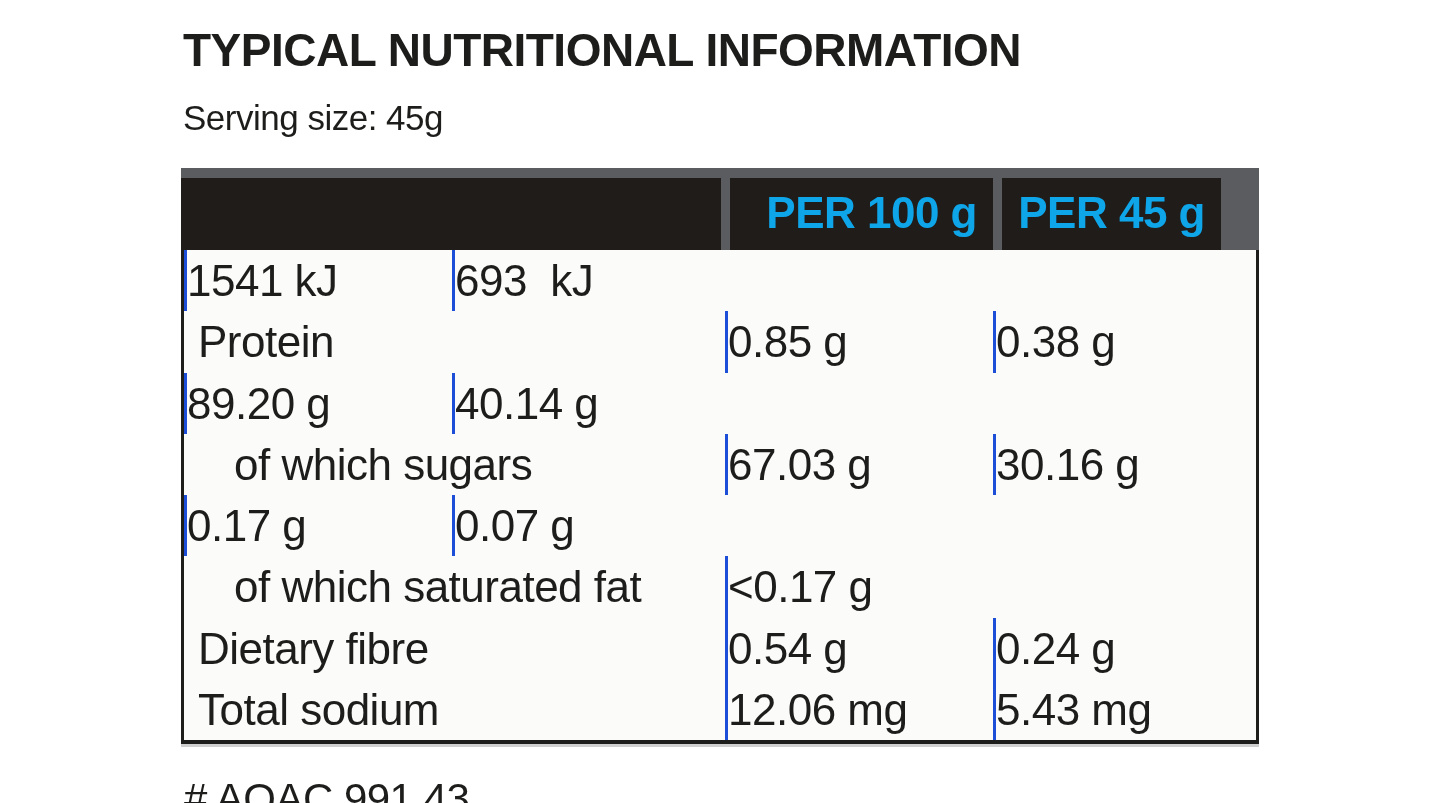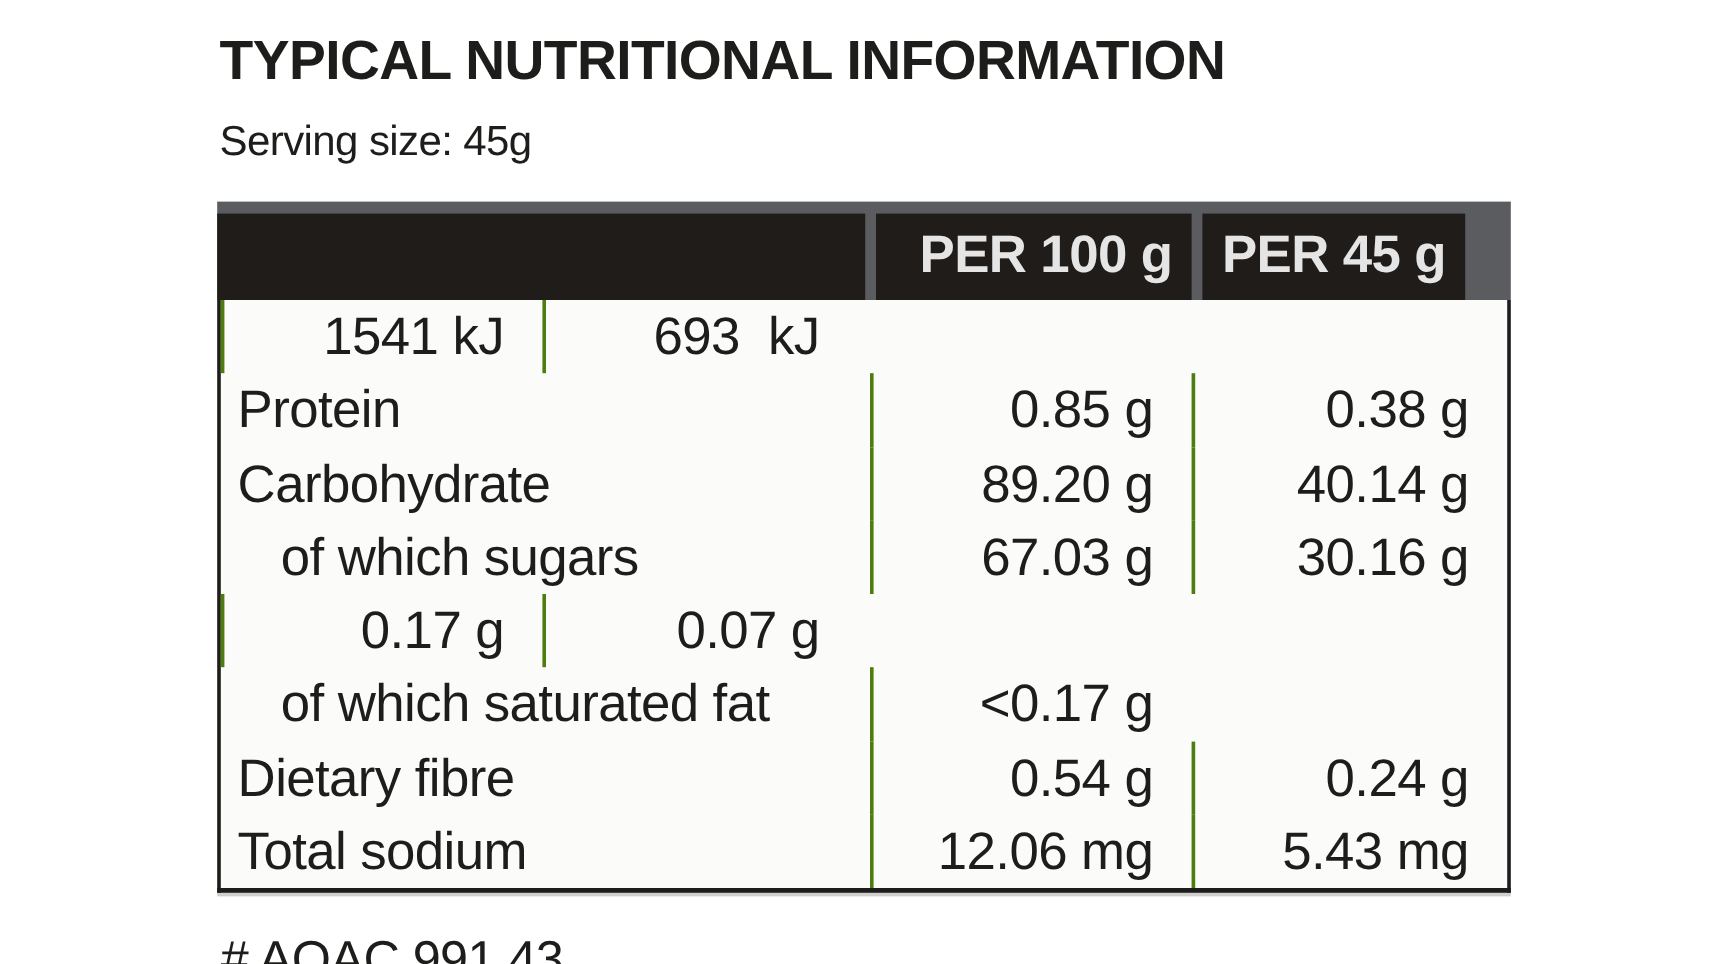--- a/index.html
+++ b/index.html
@@ -35,21 +35,21 @@
   .nutri-table { width: 1078px; }
   .thead {
     display: flex;
     background: #5b5c60;
     padding-top: 10px;
     gap: 9px;
   }
   .hcell {
     height: 72px;
     background: #201c1a;
-    color: #e5e5e5;
+    color: #0ea5e9;
     font-weight: bold;
     font-size: 44px;
     line-height: 70px;
     text-align: right;
     padding-right: 16px;
     letter-spacing: -0.5px;
     white-space: pre;
   }
   .hcell.hlabel { width: 540px; }
   .hcell.h2 { width: 263px; }
@@ -69,23 +69,23 @@
     overflow: hidden;
   }
   .cell.clabel {
     width: 541px;
     padding-left: 14px;
     text-align: left;
     white-space: nowrap;
   }
   .cell.clabel.indent-1 { padding-left: 50px; }
   .cell.cval {
-    text-align: right;
+    text-align: left;
     padding-right: 32px;
-    border-left: 3px solid #4d7c0f;
+    border-left: 3px solid #1d4ed8;
     white-space: pre;
   }
   .cell.v1 { width: 268px; }
   .cell.v2 { width: 263px; }
   .footnote {
     font-size: 42px;
     letter-spacing: -0.5px;
     line-height: 50px;
     margin: 30px 0 0 3px;
     white-space: nowrap;
@@ -109,21 +109,20 @@
         <div class="row">
           <div class="cell cval v1">1541 kJ</div>
           <div class="cell cval v2">693  kJ</div>
         </div>
         <div class="row">
           <div class="cell clabel">Protein</div>
           <div class="cell cval v1">0.85 g</div>
           <div class="cell cval v2">0.38 g</div>
         </div>
         <div class="row">
-          <div class="cell clabel">Carbohydrate</div>
           <div class="cell cval v1">89.20 g</div>
           <div class="cell cval v2">40.14 g</div>
         </div>
         <div class="row">
           <div class="cell clabel indent-1">of which sugars</div>
           <div class="cell cval v1">67.03 g</div>
           <div class="cell cval v2">30.16 g</div>
         </div>
         <div class="row">
           <div class="cell cval v1">0.17 g</div>

